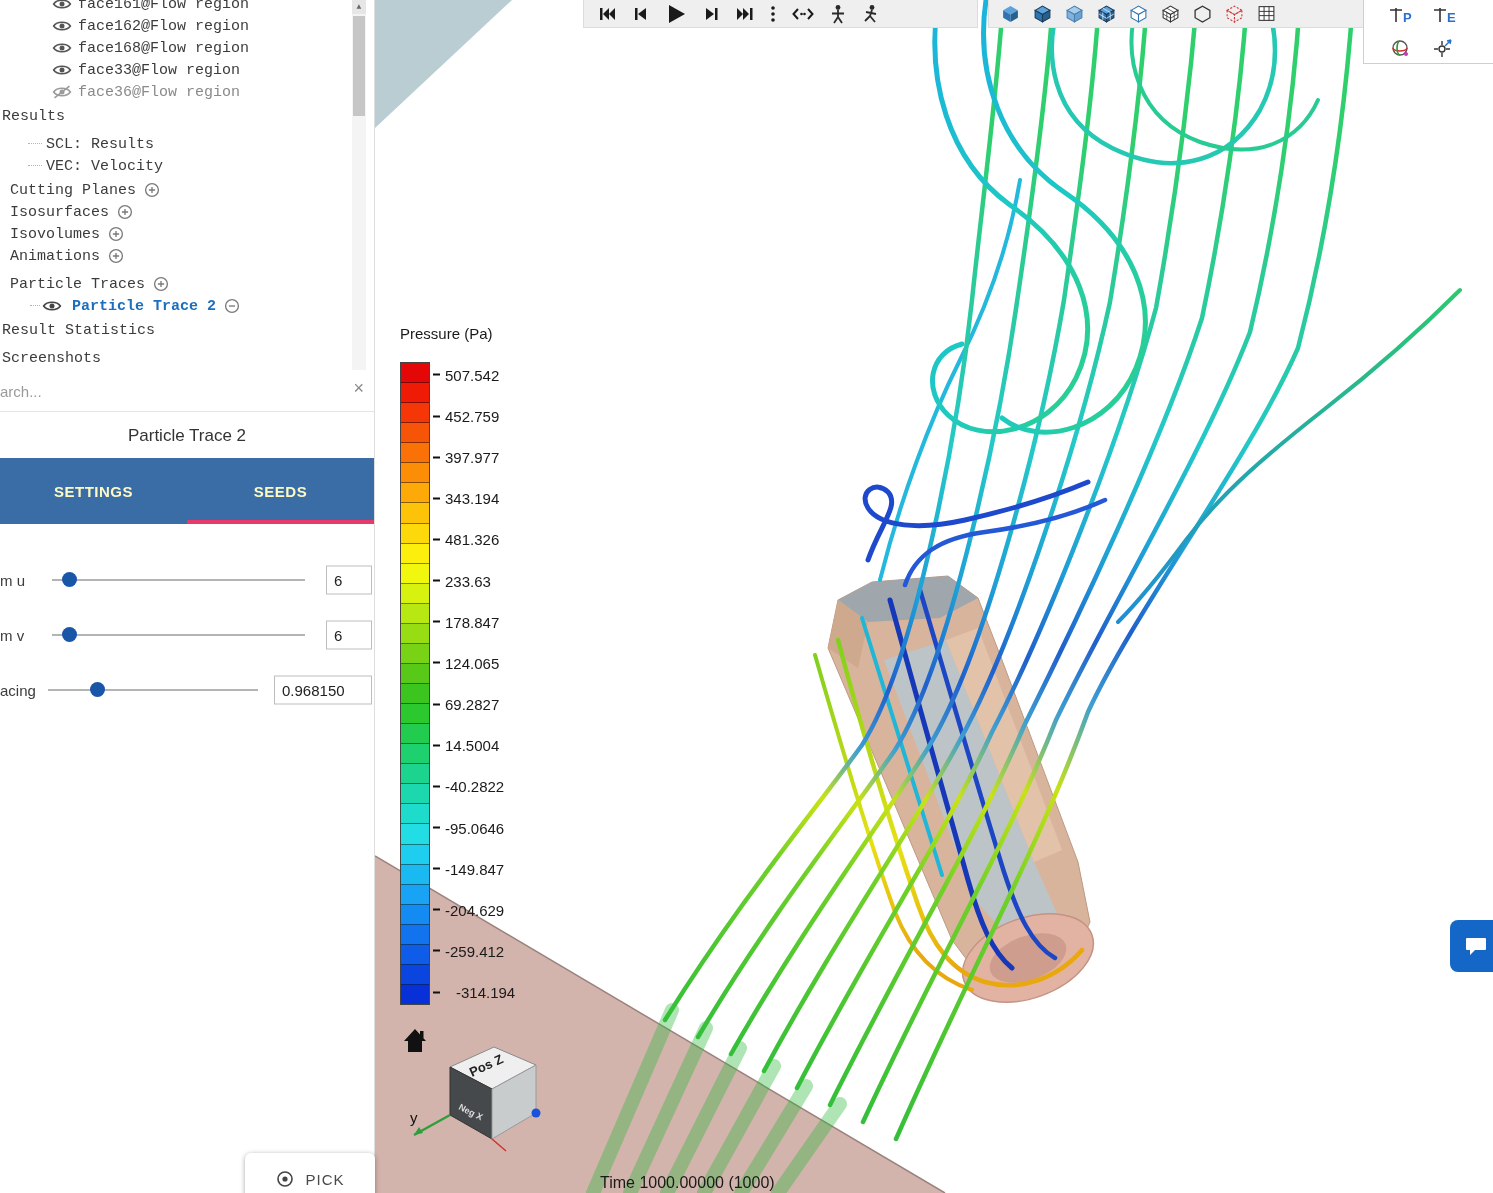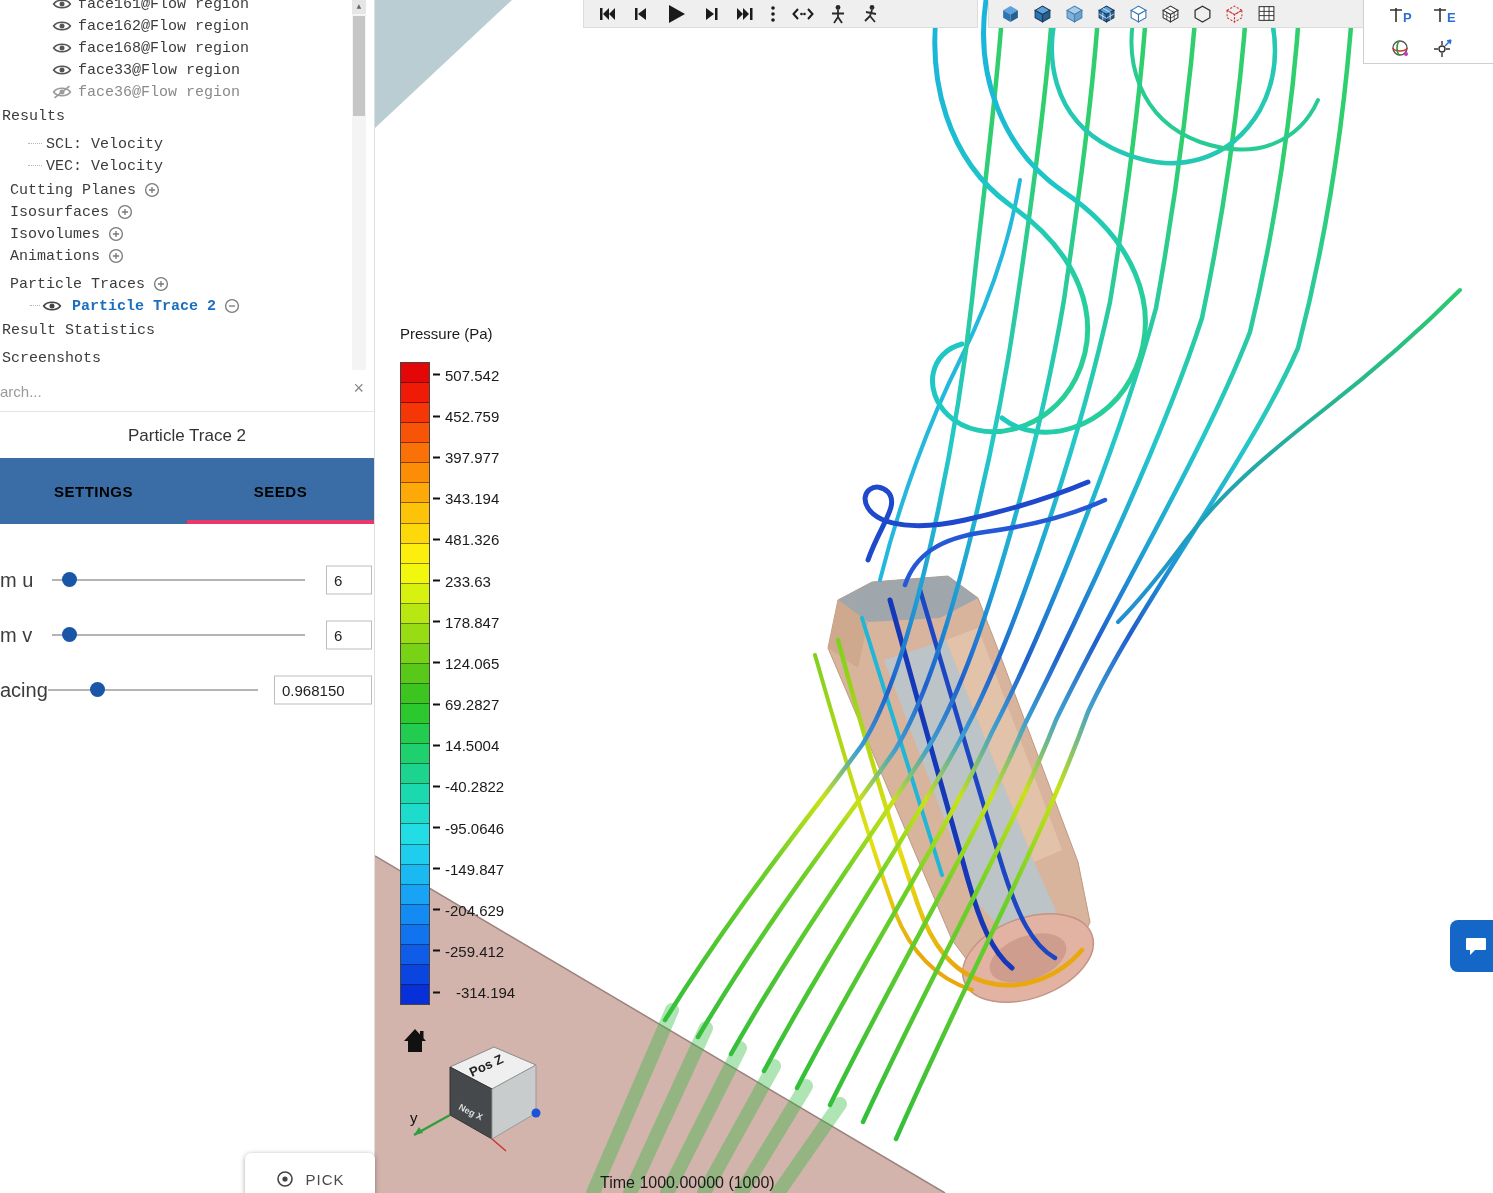--- a/index.html
+++ b/index.html
@@ -35,28 +35,28 @@
 
   
   .scrollbar { position:absolute; right:8px; top:0; width:14px; height:370px; background:#f4f4f4; }
   .scroll-arrow { position:absolute; top:0; left:0; width:14px; height:14px; background:#e6e6e6;
                   font-size:8px; color:#666; text-align:center; line-height:14px; }
   .scroll-thumb { position:absolute; top:16px; left:1px; width:12px; height:100px; background:#c6c6c6; }
 
   
   .detail-title { margin-top:14px; text-align:center; font-size:17px; color:#333; }
   .tab-bar { position:relative; display:flex; height:66px; margin-top:12px; background:#3a6da6; }
-  .tab { flex:1; display:flex; align-items:center; justify-content:center; color:#000000;
+  .tab { flex:1; display:flex; align-items:center; justify-content:center; color:#fef9c3;
          font-size:15px; font-weight:bold; letter-spacing:.5px; cursor:pointer; position:relative; }
   .tab.active::after { content:""; position:absolute; left:0; right:0; bottom:0; height:4px; background:#e8396b; }
 
   .controls { margin-top:28px; }
   .ctl-row { position:relative; height:55px; }
   .ctl-label { position:absolute; left:0; top:50%; transform:translateY(-50%);
-               font-size:20px; color:#3c3c3c; }
+               font-size:15px; color:#3c3c3c; }
   .slider { position:absolute; left:52px; width:253px; top:50%; height:0; }
   .ctl-row.spacing .slider { left:48px; width:210px; }
   .slider .track { position:absolute; left:0; right:0; top:-1px; height:2px; background:#b4b4b4; }
   .slider .thumb { position:absolute; top:-8px; width:15px; height:15px; border-radius:50%;
                    background:#1956a8; cursor:pointer; }
   .val-input { position:absolute; right:2px; top:50%; transform:translateY(-50%);
                width:46px; height:29px; border:1px solid #bdbdbd; font-size:15px; color:#222;
                padding:0 7px; font-family:"Liberation Sans",sans-serif; background:#fff; }
   .ctl-row.spacing .val-input { width:98px; }
 
@@ -141,21 +141,21 @@
             <circle cx="12" cy="8" r="3" fill="#9b9b9b"></circle>
             <line x1="3" y1="15" x2="21" y2="1" stroke="#9b9b9b" stroke-width="2"></line>
           </svg>
         <span style="color:#8a8a8a">face36@Flow region</span>
       </div>
 
       <div class="tree-row root-row">
         <span>Results</span>
       </div>
       <div class="tree-row child-row" style="margin-top:6px">
-        <span>SCL: Velocity</span>
+        <span>SCL: Results</span>
       </div>
       <div class="tree-row child-row">
         <span>VEC: Velocity</span>
       </div>
 
       <div class="tree-row section-row" style="margin-top:2px">
         <span>Cutting Planes</span>
         <svg class="pm-icon" viewBox="0 0 18 18">
             <circle cx="9" cy="9" r="7.2" fill="none" stroke="#7a7a7a" stroke-width="1.5"></circle>
             <path d="M9 5.5 V12.5 M5.5 9 H12.5" stroke="#7a7a7a" stroke-width="1.5"></path>

